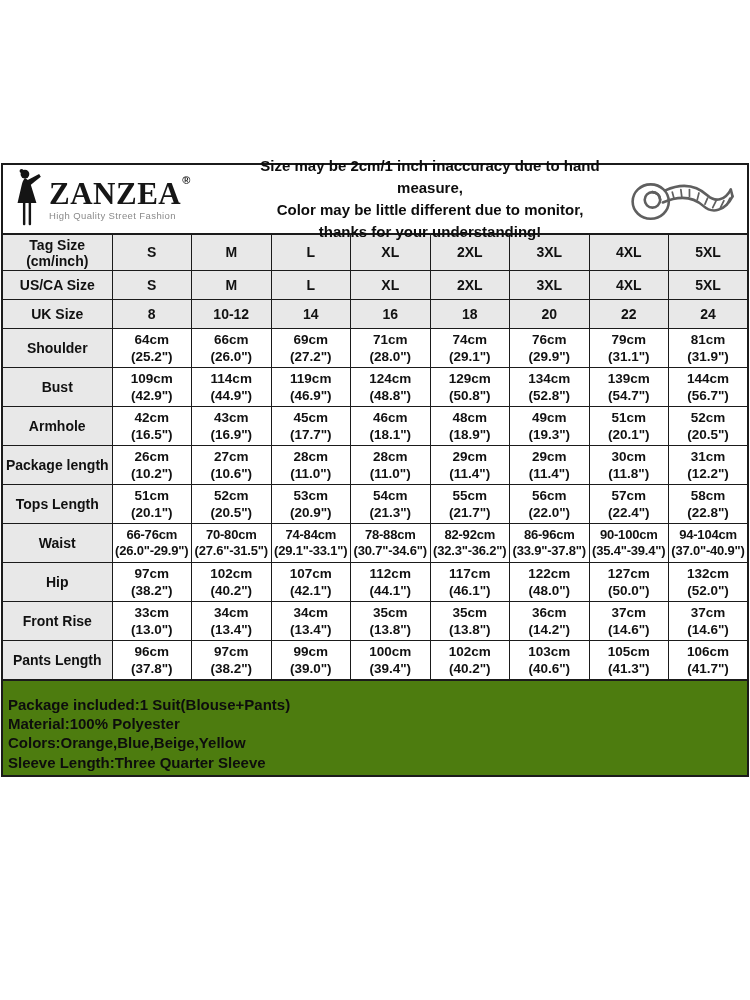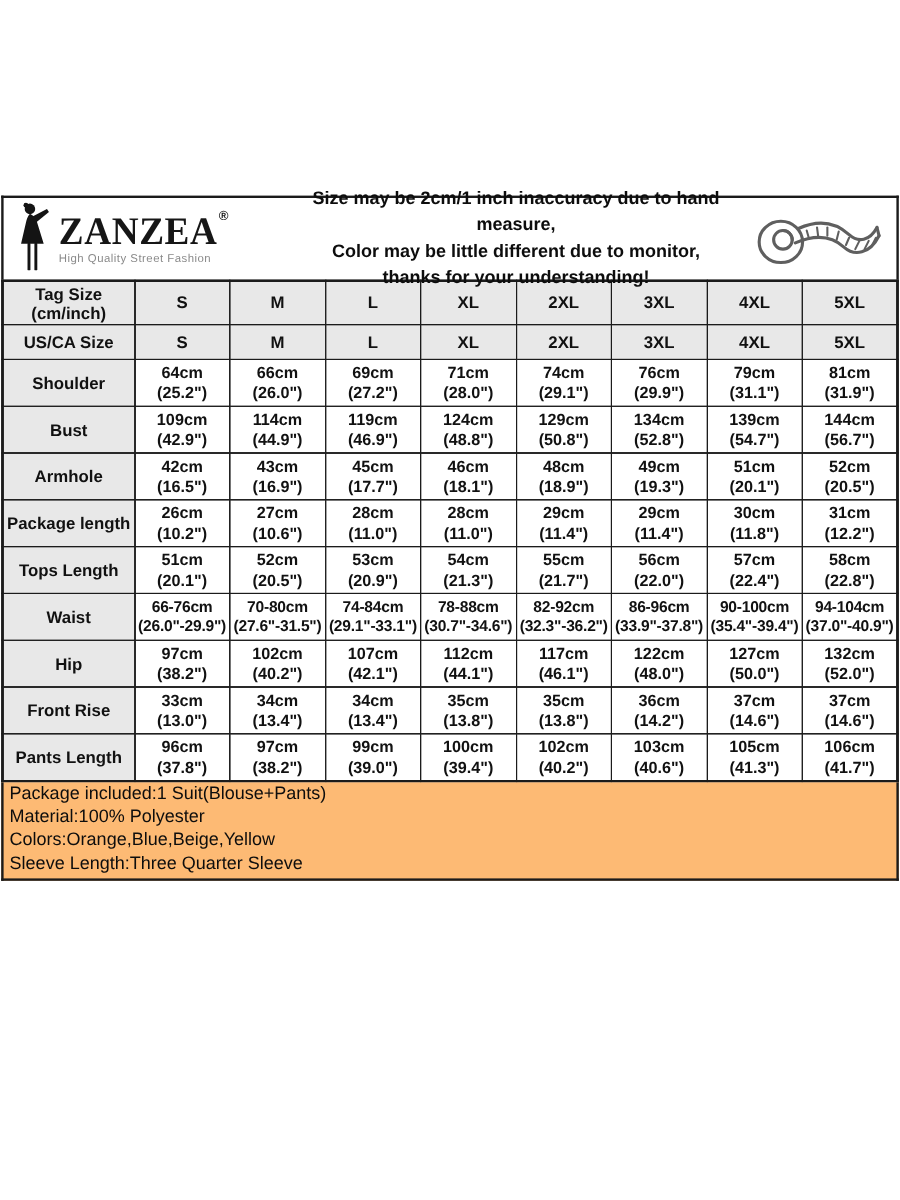--- a/index.html
+++ b/index.html
@@ -44,21 +44,21 @@
   tr.shaded td{background:#e8e8e8;}
   tr.row-tag th, tr.row-tag td{height:35px;}
   tr.row-size th, tr.row-size td{height:28px;}
   tr.row-measure th, tr.row-measure td{height:38px;}
   tr.row-measure td{font-size:13.5px;}
   tr.row-waist td{font-size:13px;letter-spacing:-0.2px;line-height:16px;}
 
   
   .footer-box{
     box-sizing:border-box;width:100%;border:2px solid #1b1b1b;border-top:none;
-    padding:0 5px 3px 5px;background:#fdba74;
+    padding:14px 5px 3px 5px;background:#4d7c0f;font-weight:bold;
   }
   .detail-line{font-size:15px;line-height:19.2px;color:#0d0d0d;white-space:nowrap;}
 </style>
 </head>
 <body>
 
 <div class="sheet">
 
   <div class="header-box">
     <div class="logo">
@@ -133,20 +133,31 @@
           <th>US/CA Size</th>
           <td>S</td>
           <td>M</td>
           <td>L</td>
           <td>XL</td>
           <td>2XL</td>
           <td>3XL</td>
           <td>4XL</td>
           <td>5XL</td>
         </tr>
+        <tr class="shaded row-size">
+          <th>UK Size</th>
+          <td>8</td>
+          <td>10-12</td>
+          <td>14</td>
+          <td>16</td>
+          <td>18</td>
+          <td>20</td>
+          <td>22</td>
+          <td>24</td>
+        </tr>
         <tr class="row-measure">
           <th>Shoulder</th>
           <td>64cm<br>(25.2")</td>
           <td>66cm<br>(26.0")</td>
           <td>69cm<br>(27.2")</td>
           <td>71cm<br>(28.0")</td>
           <td>74cm<br>(29.1")</td>
           <td>76cm<br>(29.9")</td>
           <td>79cm<br>(31.1")</td>
           <td>81cm<br>(31.9")</td>

